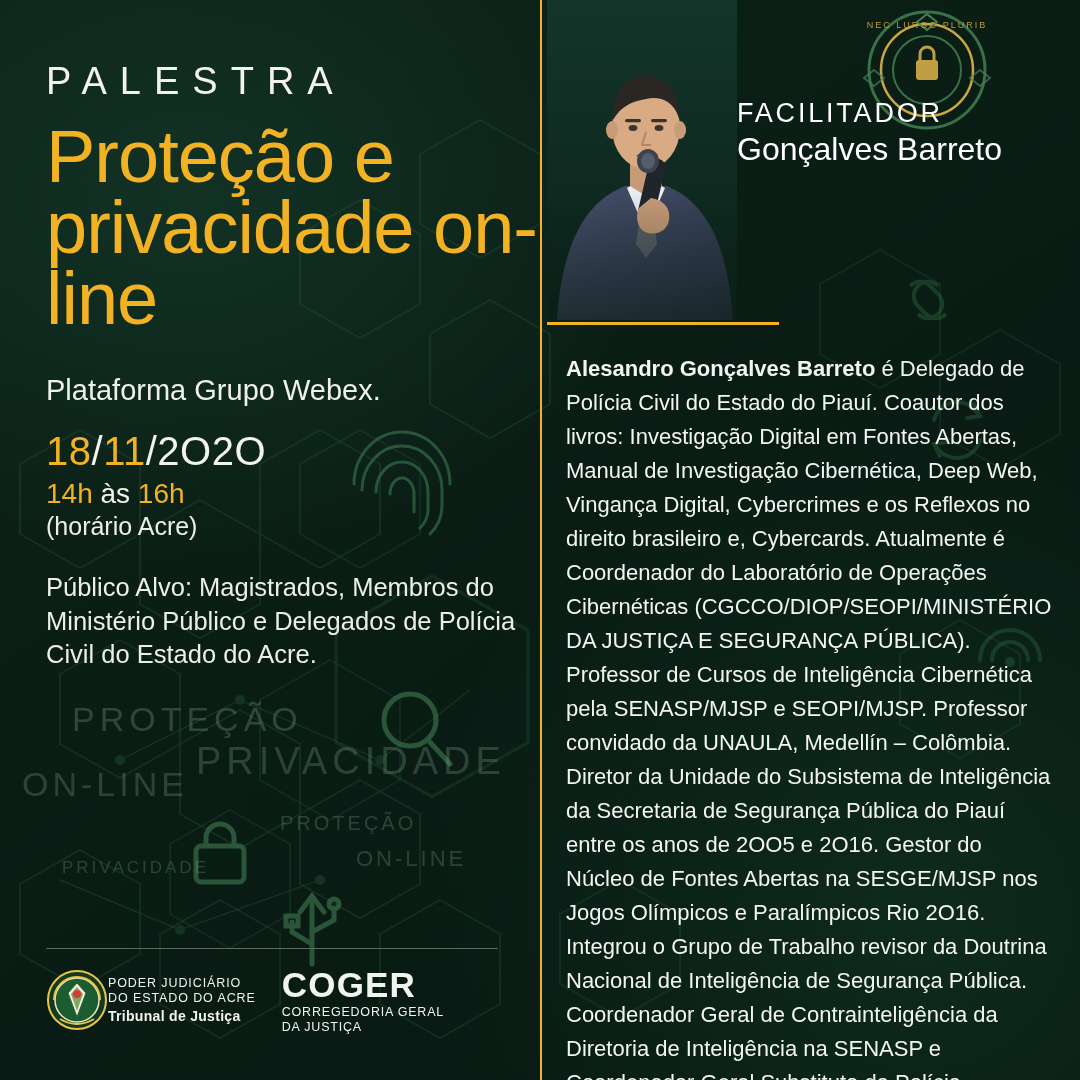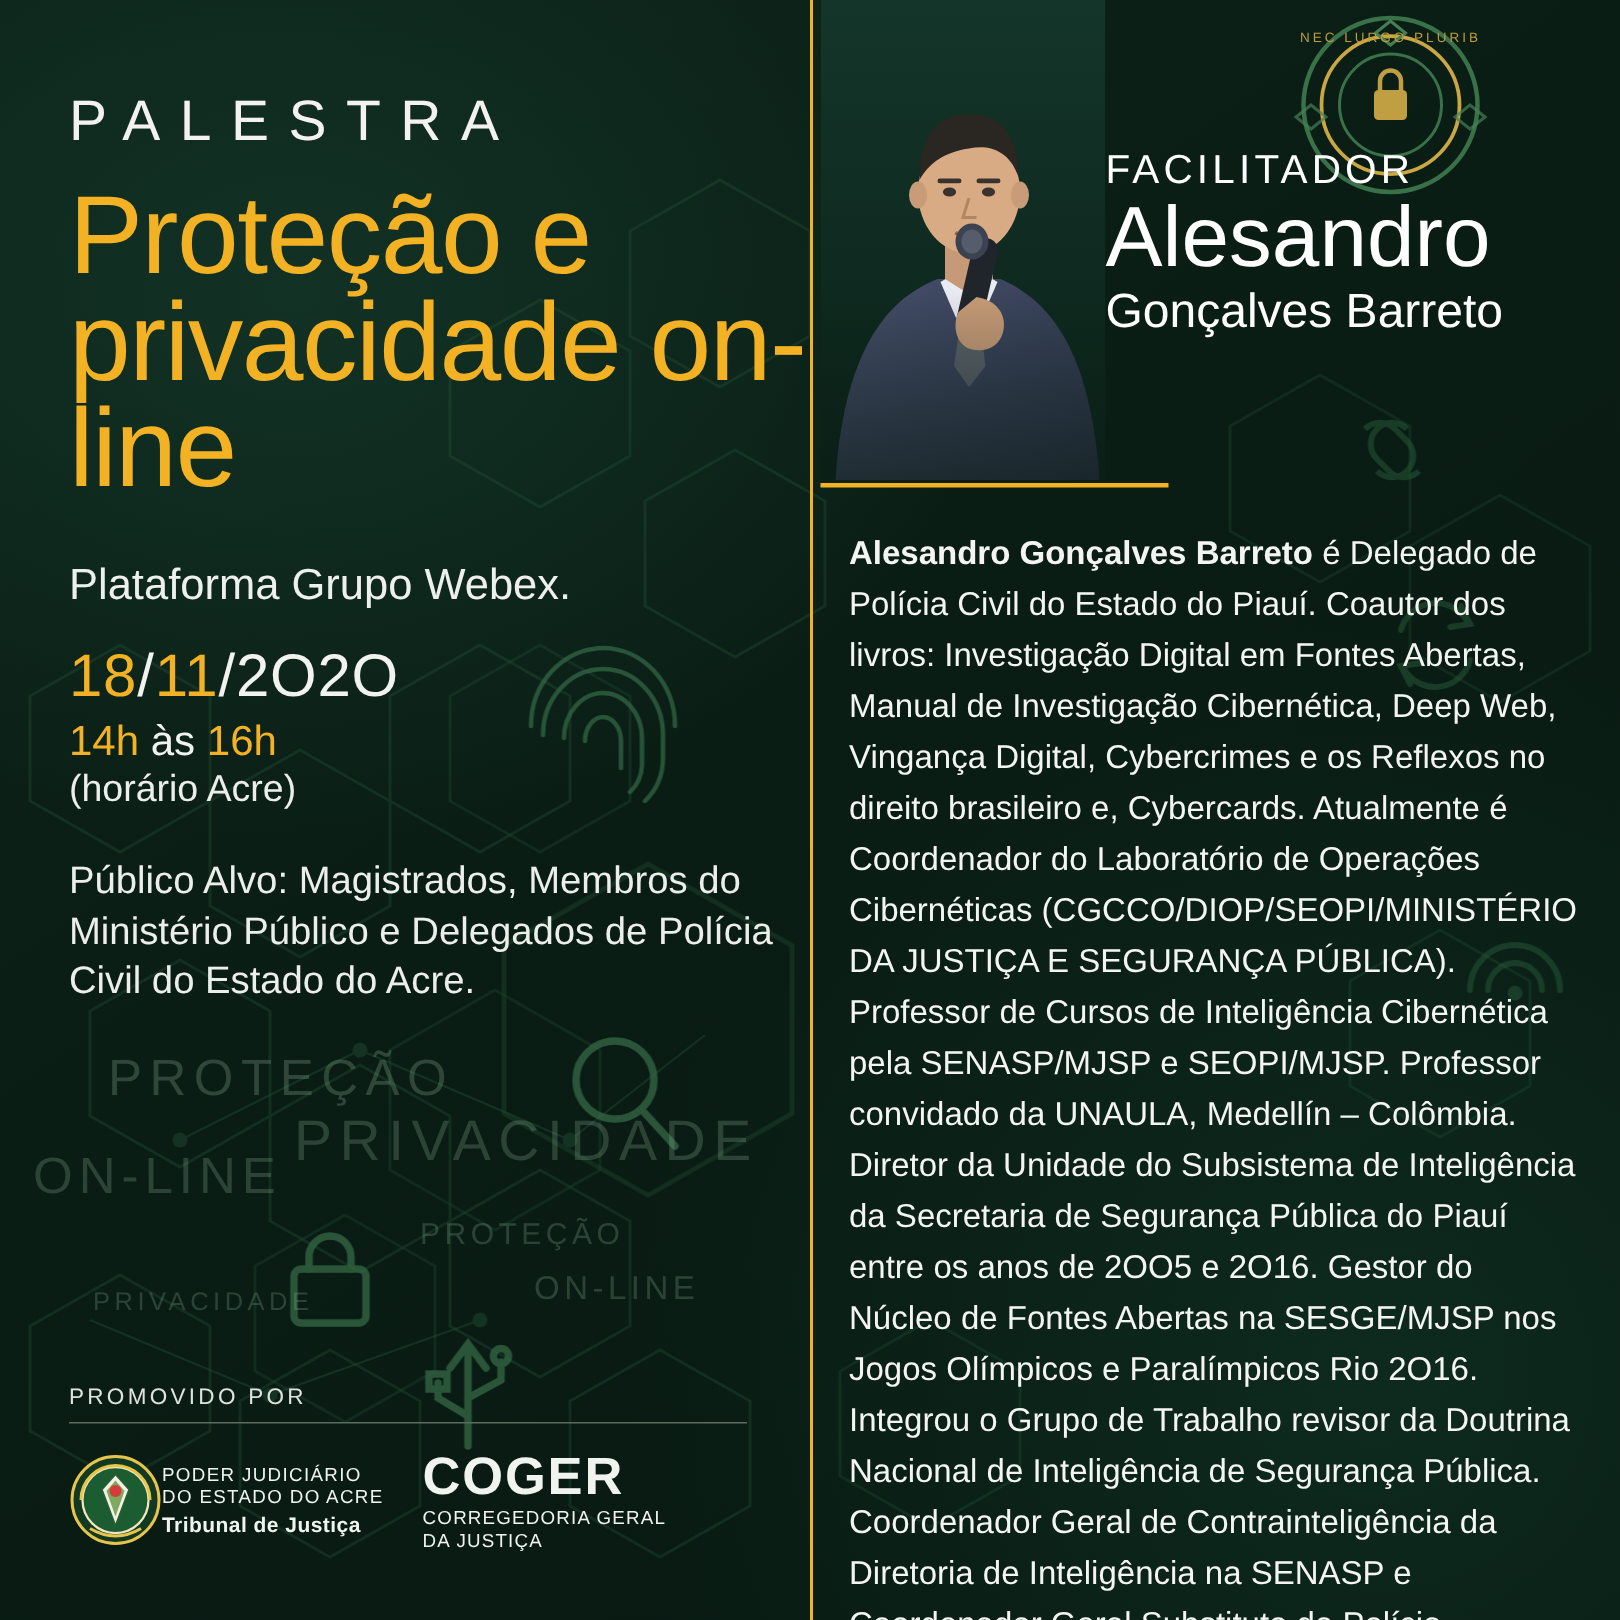--- a/index.html
+++ b/index.html
@@ -286,21 +286,20 @@
     <div class="time-line">
       <span>14h</span>
       <span class="white">às</span>
       <span>16h</span>
     </div>
     <div class="tz">(horário Acre)</div>
 
     <div class="target">Público Alvo: Magistrados, Membros do Ministério Público e Delegados de Polícia Civil do Estado do Acre.</div>
 
     <div class="promo-wrap">
-      <div class="promo-label">PROMOVIDO POR</div>
       <div class="promo-rule"></div>
       <div class="logos">
         <span class="brasao">
           <svg viewBox="0 0 62 62" xmlns="http://www.w3.org/2000/svg">
             <circle cx="31" cy="31" r="29" fill="#123a22" stroke="#e8c44a" stroke-width="2"></circle>
             <circle cx="31" cy="31" r="22" fill="#1b5c30" stroke="#f0e6c0" stroke-width="1.5"></circle>
             <path d="M31 14 L40 24 L31 48 L22 24 Z" fill="#f2f0e4" stroke="#2a5f35" stroke-width="1"></path>
             <path d="M31 18 L37 25 L31 42 L25 25 Z" fill="#7fa861"></path>
             <circle cx="31" cy="25" r="4" fill="#d63b3b"></circle>
             <path d="M8 31 a23 23 0 0 1 46 0" fill="none" stroke="#e8c44a" stroke-width="2"></path>
@@ -392,21 +391,20 @@
           <ellipse cx="101" cy="161" rx="7" ry="8" fill="#555c6b"></ellipse>
         </g>
 
         <path d="M104 198 c12 2 20 10 18 22 c-2 12 -14 16 -24 12 c-8 -4 -10 -16 -6 -24 z" fill="#c89c78"></path>
         <rect width="190" height="320" fill="url(#fade)" opacity=".55"></rect>
       </svg>
     </div>
 
     <div class="speaker-block">
       <div class="facilitador">FACILITADOR</div>
-      <div class="sp-name">Alesandro</div>
       <div class="sp-surname">Gonçalves Barreto</div>
     </div>
 
     <div class="rule-yellow"></div>
 
     <p class="bio"><b>Alesandro Gonçalves Barreto</b><span> é Delegado de Polícia Civil do Estado do Piauí. Coautor dos livros: Investigação Digital em Fontes Abertas, Manual de Investigação Cibernética, Deep Web, Vingança Digital, Cybercrimes e os Reflexos no direito brasileiro e, Cybercards.  Atualmente é Coordenador do Laboratório de Operações Cibernéticas (CGCCO/DIOP/SEOPI/MINISTÉRIO DA JUSTIÇA E SEGURANÇA PÚBLICA). Professor de Cursos de Inteligência Cibernética pela SENASP/MJSP e SEOPI/MJSP. Professor convidado da UNAULA, Medellín – Colômbia.  Diretor da Unidade do Subsistema de Inteligência da Secretaria de Segurança Pública do Piauí entre os anos de 2OO5 e 2O16. Gestor do Núcleo de Fontes Abertas na SESGE/MJSP nos Jogos Olímpicos e Paralímpicos Rio 2O16. Integrou o Grupo de Trabalho revisor da Doutrina Nacional de Inteligência de Segurança Pública. Coordenador Geral de Contrainteligência da Diretoria de Inteligência na SENASP e Coordenador Geral Substituto da Polícia Judiciária e Perícia da Diretoria da Força Nacional (2O17/2O18).</span></p>
   </div>
 </div>
 
 </body></html>

